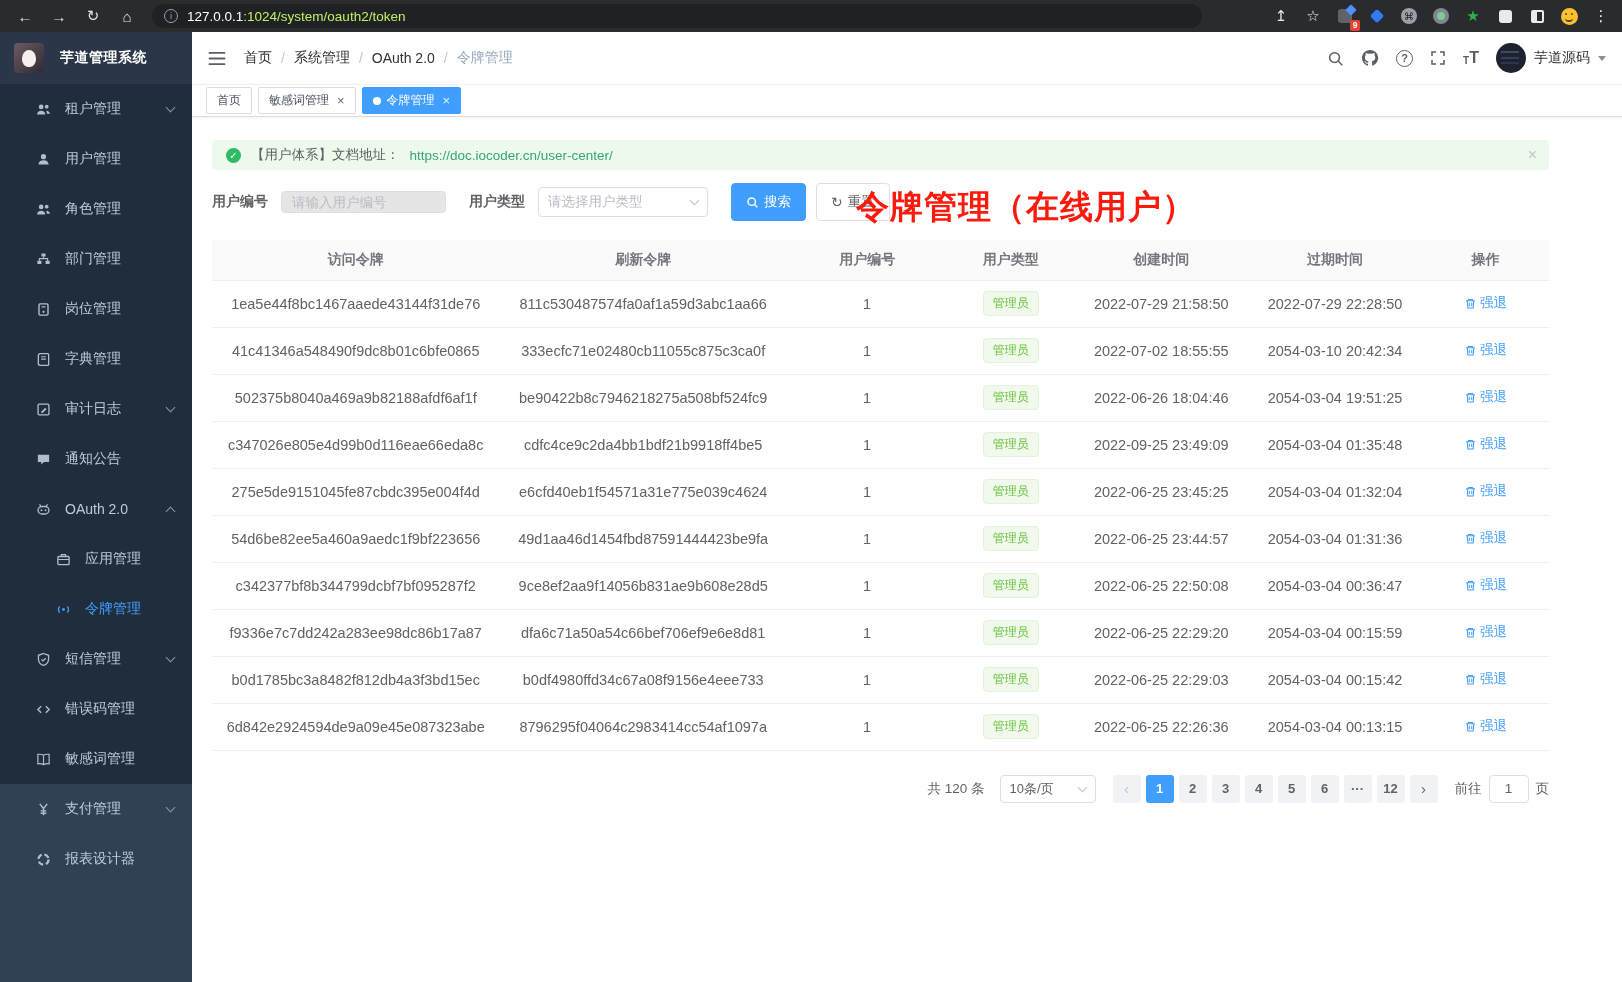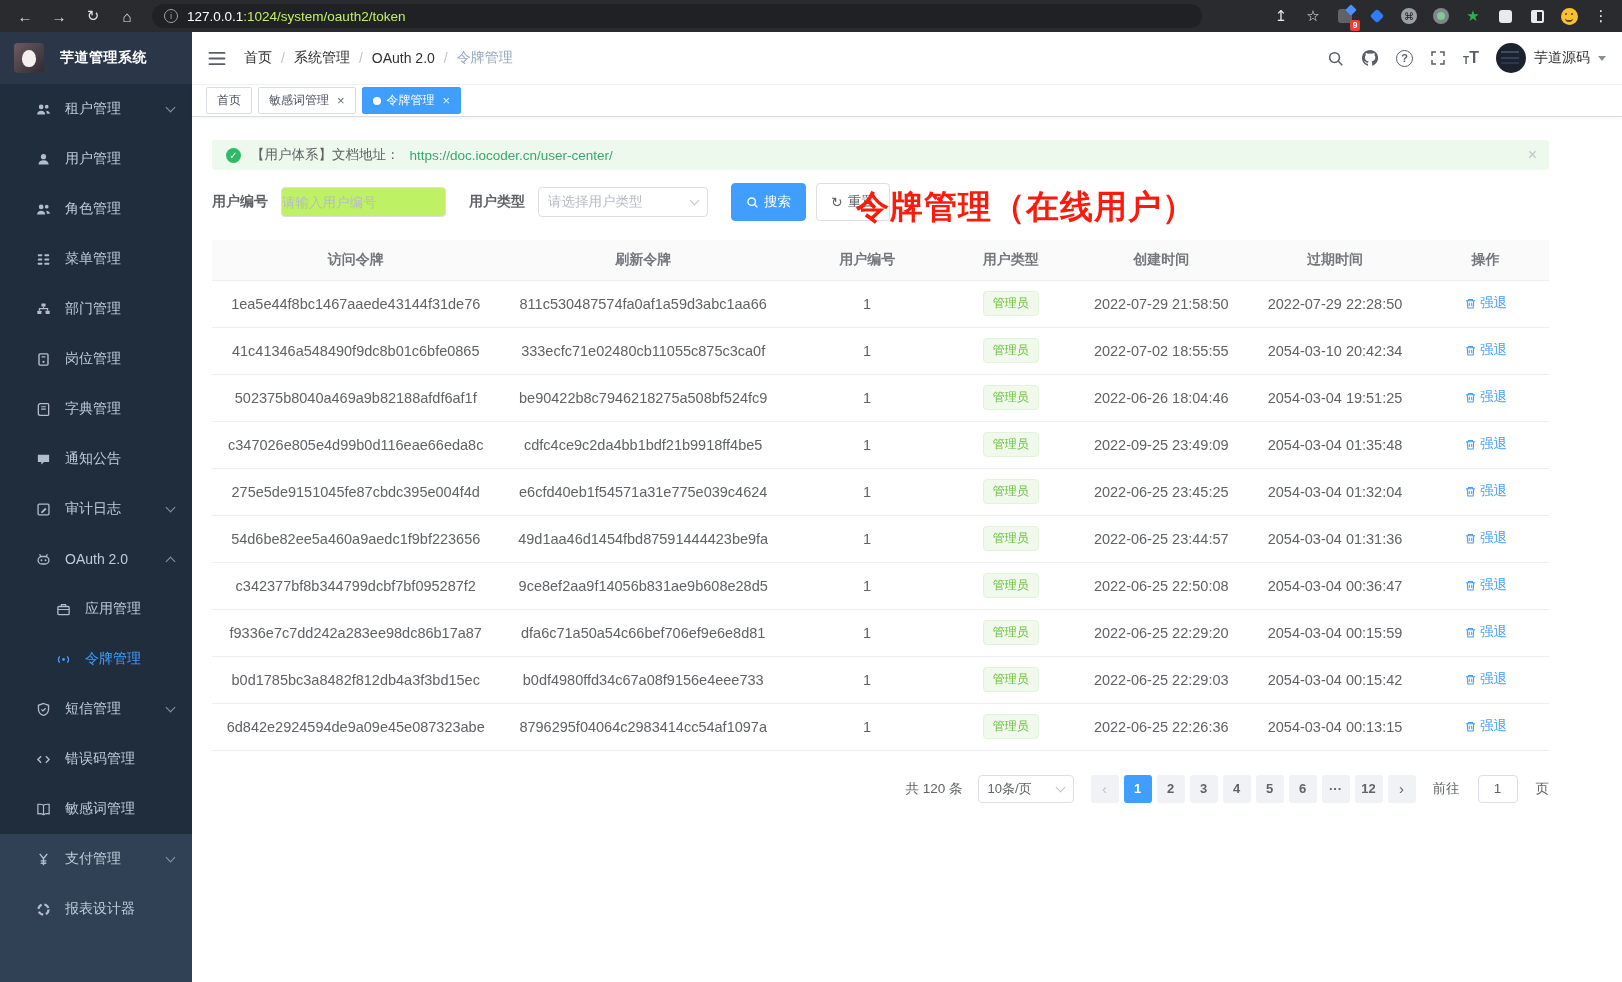--- a/index.html
+++ b/index.html
@@ -98,22 +98,22 @@
   .alert{margin-top:23px;height:30px;background:#edf9ec;border-radius:4px;display:flex;align-items:center;
          gap:10px;padding:0 14px;font-size:13.5px;position:relative}
   .alert-check{width:15px;height:15px;border-radius:50%;background:#2fba66;color:#fff;font-size:10px;
                display:flex;align-items:center;justify-content:center;flex-shrink:0}
   .alert-text{color:#606266}
   .alert-link{color:#38a871;cursor:pointer}
   .alert-close{position:absolute;right:12px;color:#c0c4cc;font-size:16px;cursor:pointer}
 
   .filters{margin-top:13px;display:flex;align-items:center;gap:10px}
   .f-label{font-weight:700;color:#606266;margin-right:3px}
-  .f-input{width:165px;height:30px;border:1px solid #dcdfe6;border-radius:4px;padding:0 0;font-size:13.5px;
-           color:#606266;background:#bef264;outline:none;font-family:inherit}
+  .f-input{width:165px;height:22px;border:1px solid #dcdfe6;border-radius:4px;padding:0 10px;font-size:13.5px;
+           color:#606266;background:#e5e5e5;outline:none;font-family:inherit}
   .f-input::placeholder{color:#b8bcc4}
   .f-select{width:170px;height:30px;border:1px solid #dcdfe6;border-radius:4px;padding:0 9px;font-size:13.5px;
             display:flex;align-items:center;justify-content:space-between;color:#b8bcc4;cursor:pointer;background:#fff}
   .sel-chev{width:7px;height:7px;border-right:1.4px solid #c0c4cc;border-bottom:1.4px solid #c0c4cc;
             transform:rotate(45deg);margin-top:-3px}
   .f-gap{width:3px}
   .btn{height:38px;border-radius:4px;display:flex;align-items:center;gap:5px;font-size:13.5px;padding:0 14px;cursor:pointer}
   .btn-primary{background:#409eff;border:1px solid #409eff;color:#fff}
   .btn-plain{background:#fff;border:1px solid #dcdfe6;color:#606266}
   .refresh-glyph{font-size:14px;line-height:1}
@@ -128,21 +128,21 @@
 
   .pager{margin-top:24px;display:flex;align-items:center;justify-content:flex-end;gap:5px;font-size:13px;color:#606266}
   .pg-total{margin-right:10px;font-size:13.5px}
   .pg-size{width:96px;height:28px;border:1px solid #dcdfe6;border-radius:4px;display:flex;align-items:center;
            justify-content:space-between;padding:0 9px;cursor:pointer;margin-right:12px}
   .pg-btn{min-width:28px;height:28px;background:#f0f2f5;border-radius:3px;display:flex;align-items:center;
           justify-content:center;font-weight:700;cursor:pointer;padding:0 4px}
   .pg-btn.active{background:#409eff;color:#fff}
   .pg-btn.arrow-prev{color:#c0c4cc;font-weight:400;font-size:15px}
   .pg-btn.arrow-next{color:#606266;font-weight:400;font-size:15px}
-  .pg-goto{display:flex;align-items:center;gap:18px;margin-left:12px;font-size:13.5px}
+  .pg-goto{display:flex;align-items:center;gap:7px;margin-left:12px;font-size:13.5px}
   .pg-input{width:40px;height:28px;border:1px solid #dcdfe6;border-radius:4px;text-align:center;font-size:13.5px;
             color:#606266;outline:none;font-family:inherit}
 
   .annotation{position:absolute;left:664px;top:68px;font-size:33px;font-weight:700;color:#fb1a0c;
               z-index:50;letter-spacing:1px;white-space:nowrap}
 </style>
 </head>
 <body>
 
 <div class="browser">
@@ -220,33 +220,20 @@
               <circle cx="5.5" cy="5.2" r="2.5"></circle>
               <path d="M1.2 13.2c0-2.4 1.9-3.8 4.3-3.8s4.3 1.4 4.3 3.8z"></path>
               <circle cx="11.4" cy="5" r="2"></circle>
               <path d="M11 9.2c2.2.1 3.8 1.4 3.8 3.3h-3.2z"></path>
             </svg>
           </span>
           <span class="mi-label">角色管理</span>
         </div>
         <div class="menu-item">
           <span class="mi-icon">
-            <svg viewBox="0 0 16 16" width="15" height="15" fill="currentColor">
-              <rect x="2" y="2.3" width="4.6" height="2.2" rx=".5"></rect>
-              <rect x="9" y="2.3" width="5" height="2.2" rx=".5"></rect>
-              <rect x="2" y="6.9" width="4.6" height="2.2" rx=".5"></rect>
-              <rect x="9" y="6.9" width="5" height="2.2" rx=".5"></rect>
-              <rect x="2" y="11.5" width="4.6" height="2.2" rx=".5"></rect>
-              <rect x="9" y="11.5" width="5" height="2.2" rx=".5"></rect>
-            </svg>
-          </span>
-          <span class="mi-label">菜单管理</span>
-        </div>
-        <div class="menu-item">
-          <span class="mi-icon">
             <svg viewBox="0 0 16 16" width="15" height="15">
               <rect x="5.8" y="1.5" width="4.4" height="3.4" rx=".5" fill="currentColor"></rect>
               <path d="M8 4.9v2.2M3.6 9.3V7.1h8.8v2.2" fill="none" stroke="currentColor" stroke-width="1.2"></path>
               <rect x="1.4" y="9.3" width="4.4" height="3.4" rx=".5" fill="currentColor"></rect>
               <rect x="10.2" y="9.3" width="4.4" height="3.4" rx=".5" fill="currentColor"></rect>
             </svg>
           </span>
           <span class="mi-label">部门管理</span>
         </div>
         <div class="menu-item">
@@ -263,35 +250,35 @@
           <span class="mi-icon">
             <svg viewBox="0 0 16 16" width="15" height="15">
               <path d="M4.5 1.8h8a1 1 0 0 1 1 1v10.4a1 1 0 0 1-1 1h-8a2 2 0 0 1-2-2V3.8a2 2 0 0 1 2-2z" fill="none" stroke="currentColor" stroke-width="1.4"></path>
               <path d="M5.5 5h5M5.5 7.6h5" fill="none" stroke="currentColor" stroke-width="1.2"></path>
             </svg>
           </span>
           <span class="mi-label">字典管理</span>
         </div>
         <div class="menu-item">
           <span class="mi-icon">
+            <svg viewBox="0 0 16 16" width="15" height="15">
+              <rect x="2.2" y="2.2" width="11.6" height="11.6" rx="1.2" fill="none" stroke="currentColor" stroke-width="1.4"></rect>
+              <path d="M5.6 10.4l4.2-4.2 1.4 1.4-4.2 4.2H5.6z" fill="currentColor"></path>
+            </svg>
+          </span>
+          <span class="mi-label">审计日志</span>
+          <span class="chev down"></span>
+        </div>
+        <div class="menu-item">
+          <span class="mi-icon">
             <svg viewBox="0 0 16 16" width="15" height="15" fill="currentColor">
               <path d="M2 2.8h12v7.8H8.6L5.6 13.4v-2.8H2z"></path>
             </svg>
           </span>
           <span class="mi-label">通知公告</span>
-        </div>
-        <div class="menu-item">
-          <span class="mi-icon">
-            <svg viewBox="0 0 16 16" width="15" height="15">
-              <rect x="2.2" y="2.2" width="11.6" height="11.6" rx="1.2" fill="none" stroke="currentColor" stroke-width="1.4"></rect>
-              <path d="M5.6 10.4l4.2-4.2 1.4 1.4-4.2 4.2H5.6z" fill="currentColor"></path>
-            </svg>
-          </span>
-          <span class="mi-label">审计日志</span>
-          <span class="chev down"></span>
         </div>
         <div class="menu-item">
           <span class="mi-icon">
             <svg viewBox="0 0 16 16" width="15" height="15">
               <rect x="2.2" y="4.8" width="11.6" height="8" rx="4" fill="none" stroke="currentColor" stroke-width="1.4"></rect>
               <circle cx="5.8" cy="8.8" r="1" fill="currentColor"></circle>
               <circle cx="10.2" cy="8.8" r="1" fill="currentColor"></circle>
               <path d="M5 4.6L3.8 2.4M11 4.6l1.2-2.2" fill="none" stroke="currentColor" stroke-width="1.3"></path>
             </svg>
           </span>

